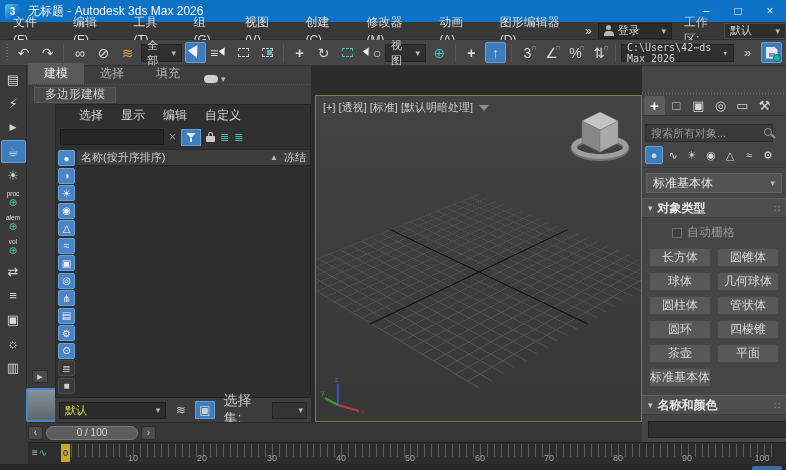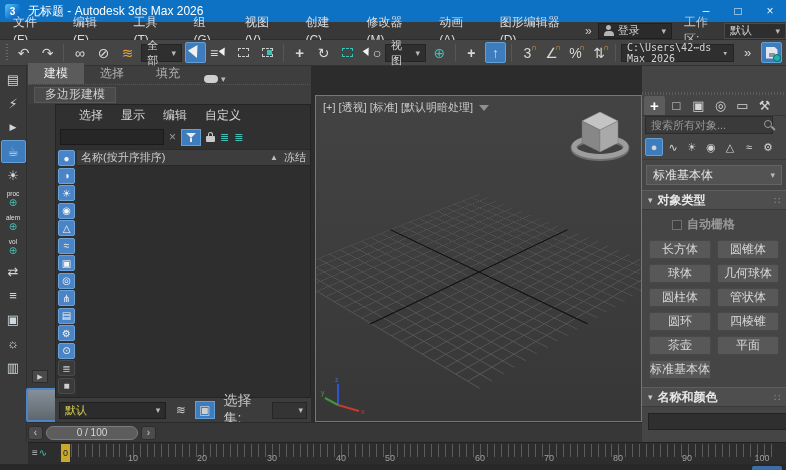--- a/index.html
+++ b/index.html
@@ -158,40 +158,40 @@
   #axis-gizmo { position:absolute; left:5px; bottom:4px; }
 
   
   #cmd-panel { left:642px; top:66px; width:144px; height:376px; background:#454545; }
   #cmd-stipple { height:3px; margin-top:26px;
                  background:repeating-linear-gradient(90deg,#5a5a5a 0 1px,transparent 1px 3px); }
   #cmd-tabs { display:flex; align-items:flex-end; height:21px; padding:0 2px; gap:1px; border-bottom:1px solid #383838; }
   .ctab { width:21px; height:19px; display:flex; align-items:center; justify-content:center;
           color:#d5d5d5; font-size:13px; border-radius:2px 2px 0 0; }
   .ctab.active { background:#5c5c5c; color:#ffffff; }
-  #cmd-search-row { display:flex; align-items:center; margin:0 3px 3px 3px; position:relative; }
+  #cmd-search-row { display:flex; align-items:center; margin:8px 3px 3px 3px; position:relative; }
   #cmd-search { width:128px; height:18px; background:#3a3a3a; border:1px solid #2b2b2b; color:#ccc;
                 font-size:11px; padding:0 16px 0 5px; }
   #cmd-search::placeholder { color:#979797; }
   .mag { position:absolute; right:8px; top:4px; width:11px; height:11px; }
   .mag::before { content:""; position:absolute; width:6px; height:6px; border:1.5px solid #9a9a9a; border-radius:50%; }
   .mag::after { content:""; position:absolute; width:1.5px; height:4.5px; background:#9a9a9a;
                 transform:rotate(-45deg); left:8px; top:6px; }
   #cmd-cats { display:flex; gap:1px; padding:1px 3px 3px 3px; border-bottom:1px solid #393939; }
   .cat { width:18px; height:18px; display:flex; align-items:center; justify-content:center;
          color:#d3d3d3; font-size:11px; border-radius:2px; }
   .cat.active { background:#3d7dbe; border:1px solid #649fd6; }
   #cmd-dropdown { margin:5px 4px; height:20px; background:#535353; border:1px solid #646464;
                   display:flex; align-items:center; padding:0 6px; font-size:12px; color:#e6e6e6; }
   .rollout { height:20px; background:#4e4e4e; border-top:1px solid #5e5e5e; border-bottom:1px solid #3a3a3a;
              display:flex; align-items:center; padding:0 6px; gap:5px; }
   .rollout .rcaret { font-size:9px; color:#c8c8c8; }
   .rollout .rtitle { font-size:12px; color:#e8e8e8; font-weight:bold; }
   .rollout .pin { margin-left:auto; color:#8f8f8f; font-size:10px; }
-  #autogrid-row { display:flex; align-items:center; gap:5px; padding:6px 0 4px 30px;font-weight:bold; }
+  #autogrid-row { display:flex; align-items:center; gap:5px; padding:6px 0 4px 30px; }
   .cb { width:10px; height:10px; background:#3e3e3e; border:1px solid #6f6f6f; }
   #autogrid-label { color:#989898; font-size:12px; }
   #obj-buttons { display:grid; grid-template-columns:1fr 1fr; gap:5px 6px; padding:3px 7px 8px 7px; }
   .objbtn { height:19px; background:#585858; border:1px solid #484848; border-radius:2px;
             color:#d8d8d8; font-size:12px; display:flex; align-items:center; justify-content:center; }
   #name-row { display:flex; align-items:center; gap:5px; padding:6px 6px; }
   #name-input { flex:1; height:17px; background:#2f2f2f; border:1px solid #222; }
 
   
   #timeslider-row { left:28px; top:422px; width:614px; height:20px; background:#373737;
@@ -526,21 +526,21 @@
     <div id="curve-btn">
       <span style="color:#bdbdbd;font-size:10px">≡</span>
       <span class="teal" style="font-size:10px">∿</span>
     </div>
     <div id="ruler-ticks"></div>
     <div id="playhead" style="background: rgb(201, 169, 44);">0</div>
     <span class="rlabel" style="left:105px">10</span>
     <span class="rlabel" style="left:174px">20</span>
     <span class="rlabel" style="left:244px">30</span>
     <span class="rlabel" style="left:313px">40</span>
-    <span class="rlabel" style="left:362px">50</span>
+    <span class="rlabel" style="left:382px">50</span>
     <span class="rlabel" style="left:452px">60</span>
     <span class="rlabel" style="left:521px">70</span>
     <span class="rlabel" style="left:590px">80</span>
     <span class="rlabel" style="left:659px">90</span>
     <span class="rlabel" style="left:734px">100</span>
   </div>
 
   <div id="bottom-strip" class="abs">
     <div id="blue-sliver"></div>
   </div>

